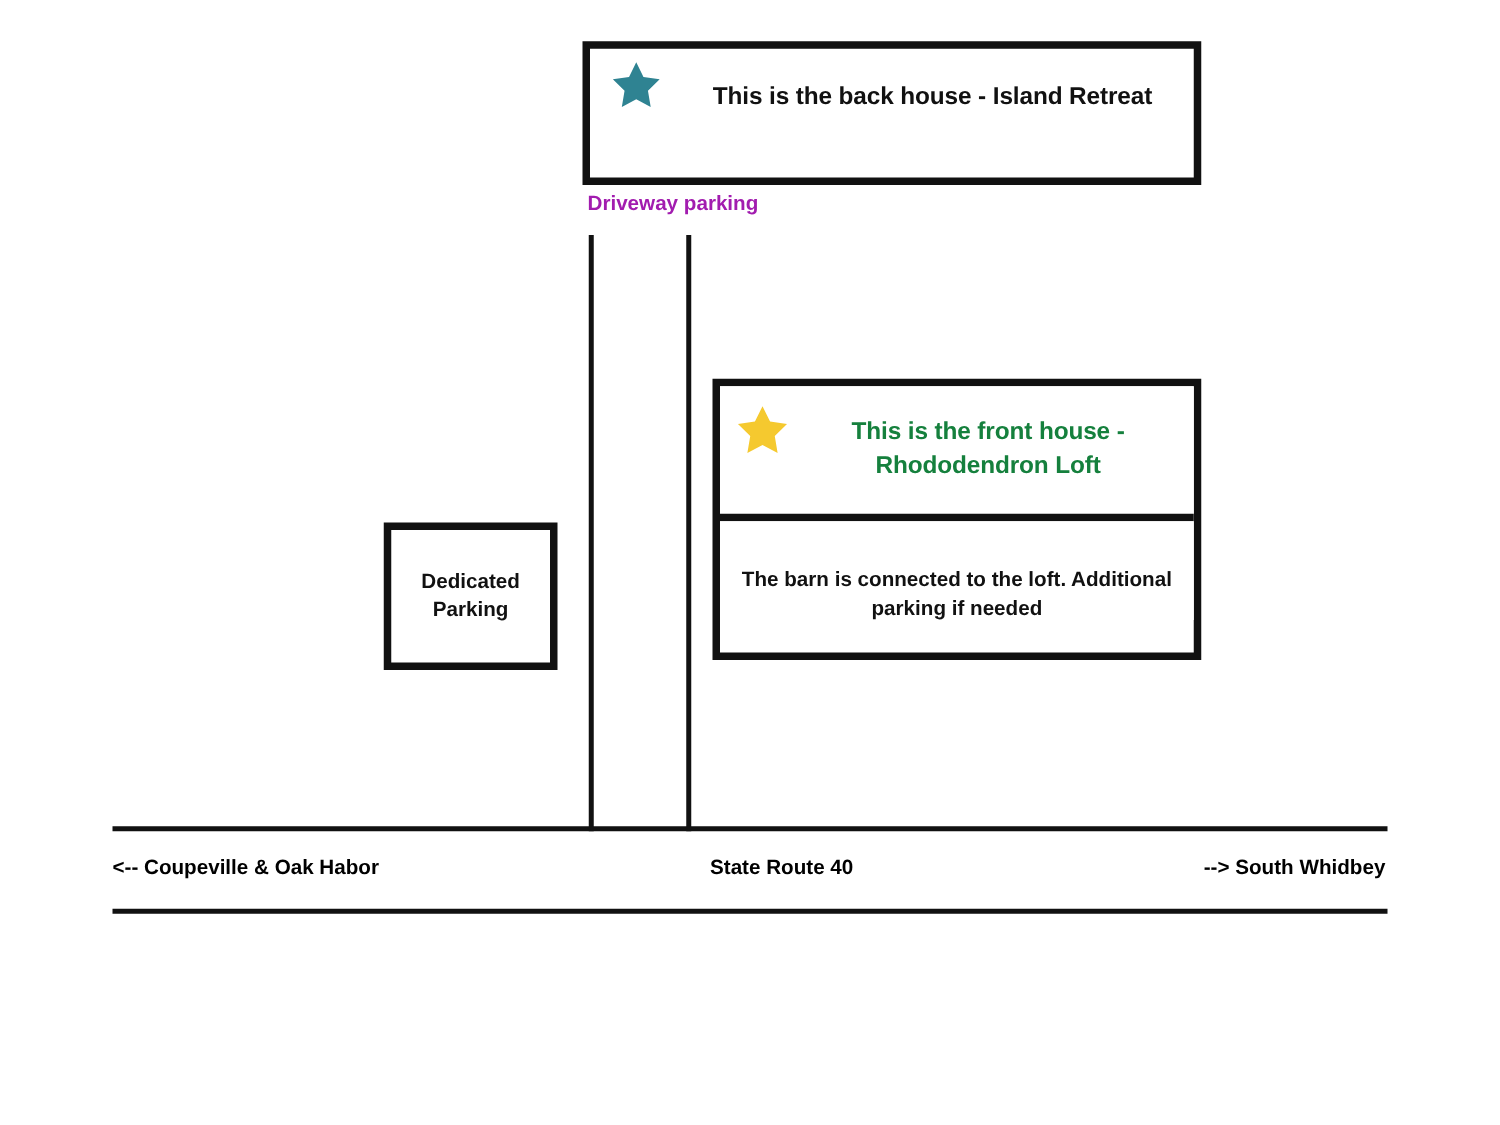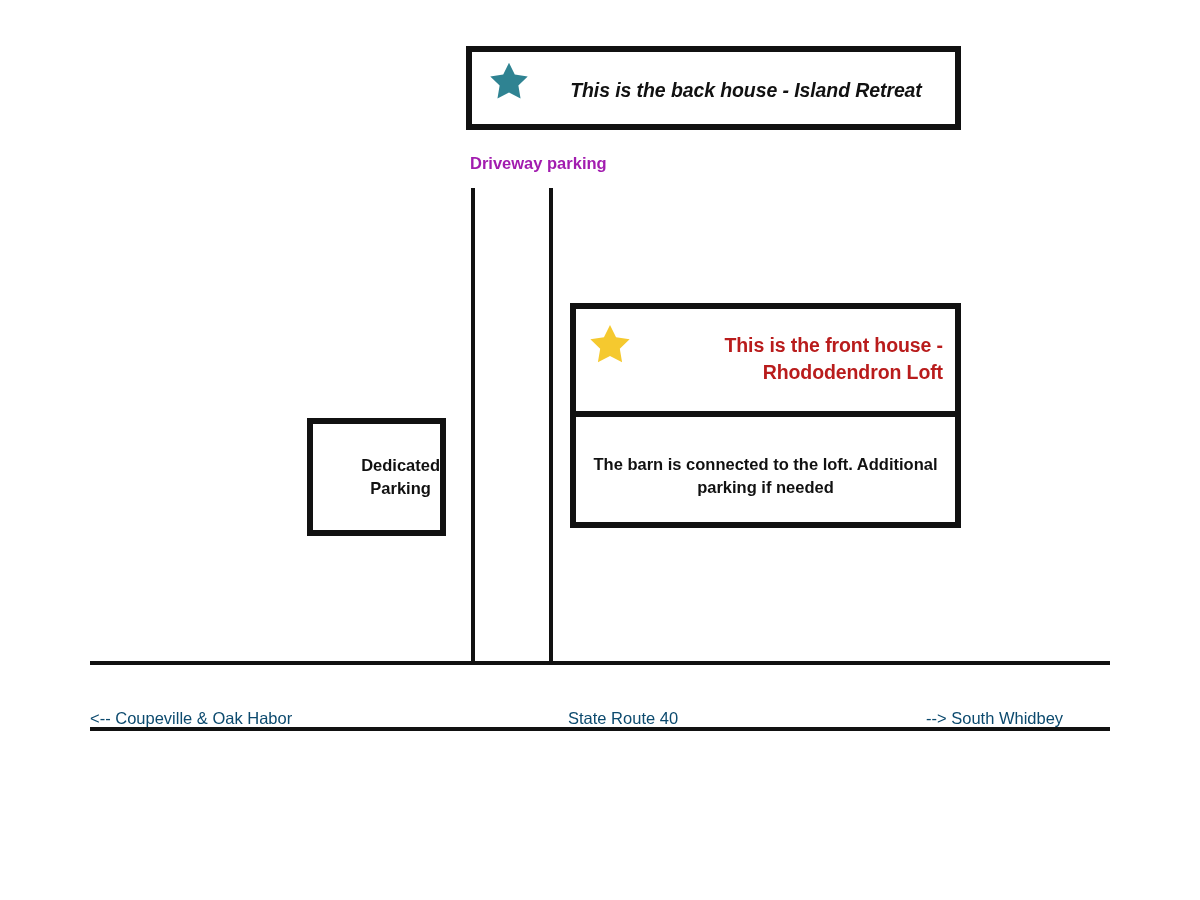--- a/index.html
+++ b/index.html
@@ -24,24 +24,23 @@
   .box {
     position: absolute;
     box-sizing: border-box;
     background: #ffffff;
     border: 6px solid #111111;
   }
 
   
   #back-house-box {
     left: 466px;
-    top: 46px;
+    top: 33px;
     width: 495px;
-    height: 84px;
-    font-style: italic;
+    height: 115px;
   }
   #back-house-star {
     position: absolute;
     left: 16px;
     top: 8px;
     width: 42px;
     height: 42px;
   }
   #back-house-title {
     position: absolute;
@@ -105,24 +104,24 @@
     left: 12px;
     top: 13px;
     width: 44px;
     height: 44px;
   }
   #front-house-title {
     position: absolute;
     left: 62px;
     top: 23px;
     width: 305px;
-    text-align: right;
+    text-align: center;
     font-size: 19.5px;
     font-weight: bold;
-    color: #b91c1c;
+    color: #15803d;
     line-height: 1.38;
     letter-spacing: -0.1px;
   }
   #barn-section {
     position: relative;
     box-sizing: border-box;
     height: 79px;
     background: #ffffff;
   }
   #barn-text {
@@ -138,21 +137,21 @@
   }
 
   
   #dedicated-parking-box {
     left: 307px;
     top: 418px;
     width: 139px;
     height: 118px;
     display: flex;
     align-items: center;
-    justify-content: flex-end;
+    justify-content: center;
   }
   #dedicated-parking-text {
     text-align: center;
     font-size: 16.5px;
     font-weight: bold;
     color: #111111;
     line-height: 1.38;
     white-space: pre-line;
   }
 
@@ -164,28 +163,27 @@
     height: 4px;
     background: #111111;
   }
   #road-line-top { top: 661px; }
   #road-line-bottom { top: 727px; }
 
   .road-label {
     position: absolute;
     top: 685px;
     font-size: 16.5px;
-    font-weight: 400;
-    color: #0c4a6e;
+    font-weight: 700;
+    color: #000000;
     white-space: nowrap;
-    margin-top: 24px;
   }
   #road-label-left   { left: 90px; }
   #road-label-center { left: 568px; }
-  #road-label-right  { left: 926px; }
+  #road-label-right  { left: 963px; }
 
   .star-svg { display: block; width: 100%; height: 100%; }
 </style>
 </head>
 <body>
 
 <div id="canvas">
 
   <div class="box" id="back-house-box">
     <div id="back-house-star">

